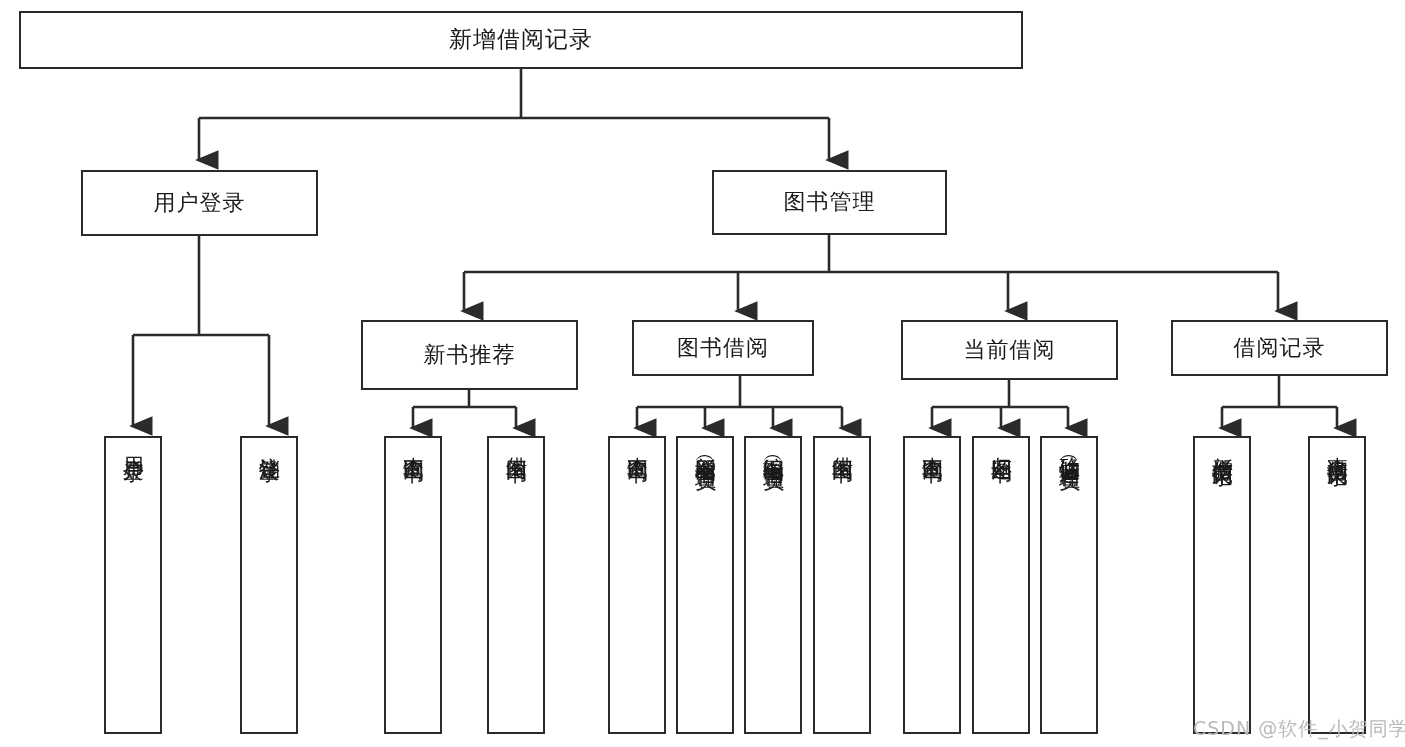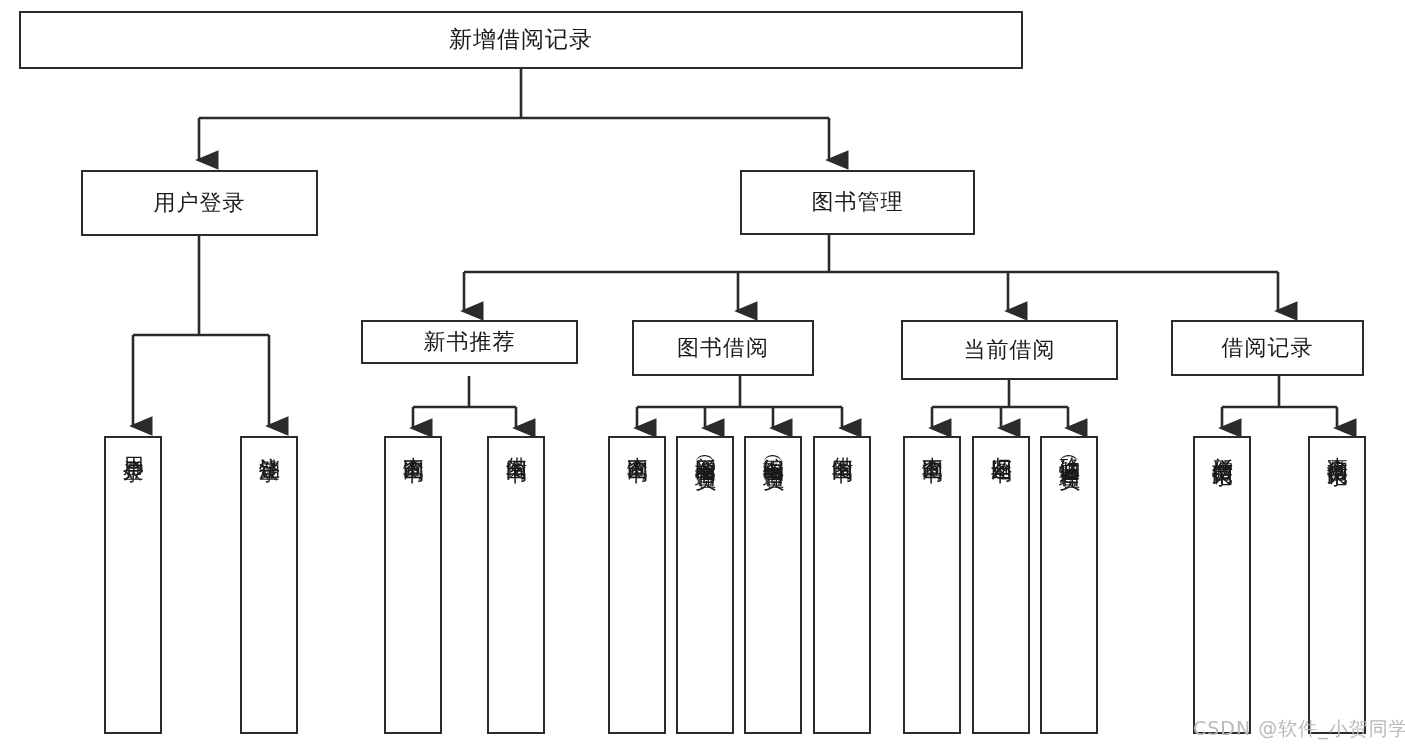--- a/index.html
+++ b/index.html
@@ -127,37 +127,37 @@
   </svg>
 
   <div class="node horiz root" style="left:19px; top:11px; width:1004px; height:58px;">
     <span>新增借阅记录</span>
   </div>
 
   <div class="node horiz" style="left:81px; top:170px; width:237px; height:66px;">
     <span>用户登录</span>
   </div>
 
-  <div class="node horiz" style="left:712px; top:170px; width:235px; height:65px;margin-left:28px;">
+  <div class="node horiz" style="left:712px; top:170px; width:235px; height:65px;">
     <span>图书管理</span>
   </div>
 
-  <div class="node horiz" style="left:361px; top:320px; width:217px; height:44px;">
+  <div class="node horiz" style="left:361px; top:320px; width:217px; height:70px;">
     <span>新书推荐</span>
   </div>
 
   <div class="node horiz" style="left:632px; top:320px; width:182px; height:56px;">
     <span>图书借阅</span>
   </div>
 
   <div class="node horiz" style="left:901px; top:320px; width:217px; height:60px;">
     <span>当前借阅</span>
   </div>
 
-  <div class="node horiz" style="left:1171px; top:320px; width:193px; height:56px;">
+  <div class="node horiz" style="left:1171px; top:320px; width:217px; height:56px;">
     <span>借阅记录</span>
   </div>
 
   <div class="node leaf" style="left:104px; top:436px; width:58px; height:298px;">
     <span class="vtext">用户登录</span>
   </div>
   <div class="node leaf" style="left:240px; top:436px; width:58px; height:298px;">
     <span class="vtext">注销登录</span>
   </div>
 

